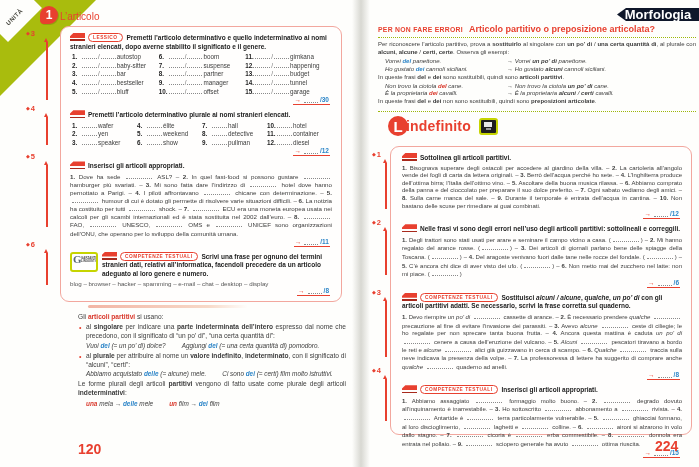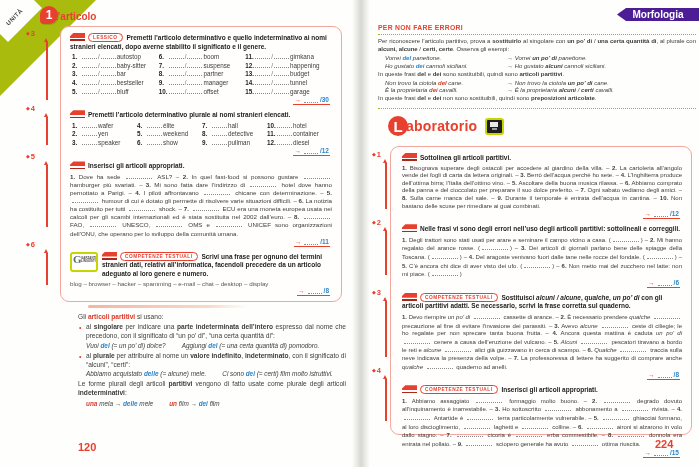--- a/index.html
+++ b/index.html
@@ -10,21 +10,21 @@
   
   .corner-band{position:absolute;left:0;top:0;width:96px;height:96px;background:#a9bc0d;
                clip-path:polygon(0 0,100% 0,0 100%);}
   .corner-diamond{position:absolute;left:-16px;top:-16px;width:48px;height:48px;background:#fefefc;
                   transform:rotate(45deg);}
   .corner-label{position:absolute;left:4px;top:14px;transform:rotate(-45deg);font-size:6px;
                 font-weight:bold;color:#4a4a42;letter-spacing:.5px;}
   .unit-badge{position:absolute;left:40px;top:6px;width:18px;height:18px;background:#e8402f;
               border-radius:50% 50% 50% 4px;color:#fff;font-weight:bold;font-size:12px;
               display:flex;align-items:center;justify-content:center;box-shadow:1px 1px 0 #00000022;}
-  .chapter-title{position:absolute;left:52px;top:11px;color:#e8402f;font-size:10px;font-weight:700;}
+  .chapter-title{position:absolute;left:60px;top:11px;color:#e8402f;font-size:10px;font-weight:400;}
   
   .exbox{position:absolute;border:1.5px solid #f2a79e;border-radius:9px;background:#fffefd;}
   .box-left{left:60px;top:26px;width:282px;height:276px;padding:6px 9px 4px 9px;box-sizing:border-box;}
   .box-right{left:390px;top:146px;width:302px;height:289px;padding:6px 9px 4px 11px;box-sizing:border-box;}
   .exercise{margin-bottom:5px;}
   .ex-title{font-size:6.5px;font-weight:bold;color:#1c1c1c;line-height:1.32;margin:0 0 2px 0;text-align:left;}
   .ex-text{font-size:6.2px;line-height:1.3;margin:0;text-align:justify;color:#3c3c3c;}
   .rp .ex-text{font-size:6px;line-height:1.27;}
   .words-line{font-size:6.2px;color:#555;margin:2px 0 0 0;}
   .tag{display:inline-block;border:1px solid #e8402f;border-radius:6px;padding:0 4px;color:#e8402f;
@@ -58,24 +58,24 @@
   .theory{position:absolute;left:78px;top:304px;width:268px;}
   .section-heading{color:#e8402f;font-size:15.5px;font-weight:bold;margin:0;letter-spacing:.2px;}
   .swoosh{height:2.5px;width:160px;border-radius:3px;margin:1px 0 5px 10px;
           background:linear-gradient(90deg,#f2b5a5,#f7d9c8 75%,transparent);}
   .t-par{font-size:6.6px;line-height:1.33;margin:0 0 2px 0;text-align:justify;}
   .t-bullet{position:relative;padding-left:8px;margin:1px 0;}
   .t-bullet::before{content:"•";position:absolute;left:1px;top:0;color:#e8402f;font-size:7px;}
   .ex-row{display:flex;gap:16px;font-size:6.4px;margin:1px 0 3px 8px;}
   .pb{color:#2e86c8;font-weight:bold;}
   .pr{color:#d9372a;font-weight:bold;}
-  .pagenum{position:absolute;font-size:11px;font-weight:bold;color:#e8402f;}
-  
-  .band{position:absolute;left:617px;top:8px;width:82px;height:13px;background:#4c1d95;color:#fff;
-        font-size:10px;font-weight:bold;display:flex;align-items:center;justify-content:center;
+  .pagenum{position:absolute;font-size:14px;font-weight:bold;color:#e8402f;}
+  
+  .band{position:absolute;left:617px;top:8px;width:82px;height:13px;background:#0f172a;color:#fff;
+        font-size:13px;font-weight:bold;display:flex;align-items:center;justify-content:center;
         clip-path:polygon(0 50%,9px 0,100% 0,100% 100%,9px 100%);}
   .errori{position:absolute;left:378px;top:24px;width:318px;}
   .err-head{display:flex;align-items:baseline;gap:6px;padding-bottom:3px;border-bottom:1px dotted #9db80a;}
   .err-label{color:#e8402f;font-size:6.8px;font-weight:bold;letter-spacing:.3px;white-space:nowrap;}
   .err-title{color:#e8402f;font-size:9px;font-weight:bold;}
   .err-body{font-size:6px;line-height:1.32;margin-top:3px;padding-bottom:4px;border-bottom:1px dotted #9db80a;}
   .err-body p{margin:0 0 1px 0;text-align:justify;}
   .pair{display:flex;margin-left:7px;}
   .pair .pa{width:122px;}
   .pair .pb2{flex:1;}
@@ -222,20 +222,21 @@
         <span><i><span class="pr">un</span> film → <span class="pb">dei</span> film</i></span>
       </div>
   </div>
   <div class="pagenum" style="left:78px;top:441px">120</div>
 
   <div class="band">Morfologia</div>
 
   <div class="errori">
     <div class="err-head">
       <span class="err-label">PER NON FARE ERRORI</span>
+      <span class="err-title">Articolo partitivo o preposizione articolata?</span>
     </div>
     <div class="err-body">
       <p>Per riconoscere l’articolo partitivo, prova a <b>sostituirlo</b> al singolare con <b>un po’ di</b> / <b>una certa quantità di</b>, al plurale con <b>alcuni, alcune</b> / <b>certi, certe</b>. Osserva gli esempi:</p>
       <div>
 
       <div class="pair">
             <span class="pa"><i>Vorrei <span class="pb">del</span> panettone.</i></span>
             <span class="pb2">→  <i>Vorrei <b>un po’ di</b> panettone.</i></span>
           </div>
           <div class="pair">
@@ -254,21 +255,21 @@
             <span class="pa"><i>È la proprietaria <span class="pr">dei</span> cavalli.</i></span>
             <span class="pb2">→  <i>È la proprietaria <b>alcuni</b> / <b>certi</b> cavalli.</i></span>
           </div>
         </div>
       <p>In queste frasi <b>del</b> e <b>dei</b> non sono sostituibili, quindi sono <b>preposizioni articolate</b>.</p>
     </div>
   </div>
 
   <div class="lab-title">
     <span class="lab-circle">L</span>
-    <span class="lab-rest">aboratorio</span>
+    <span class="lab-rest">indefinito</span>
     <span class="lab-icon"></span>
   </div>
 
   <div class="marker" style="left:372px;top:150px"><span class="dia">◆</span><span>1</span></div>
   <div class="vline" style="left:385px;top:163px;height:46px"></div>
   <div class="marker" style="left:372px;top:218px"><span class="dia">◆</span><span>2</span></div>
   <div class="vline" style="left:385px;top:231px;height:44px"></div>
   <div class="marker" style="left:372px;top:288px"><span class="dia">◆</span><span>3</span></div>
   <div class="vline" style="left:385px;top:301px;height:56px"></div>
   <div class="marker" style="left:372px;top:366px"><span class="dia">◆</span><span>4</span></div>

